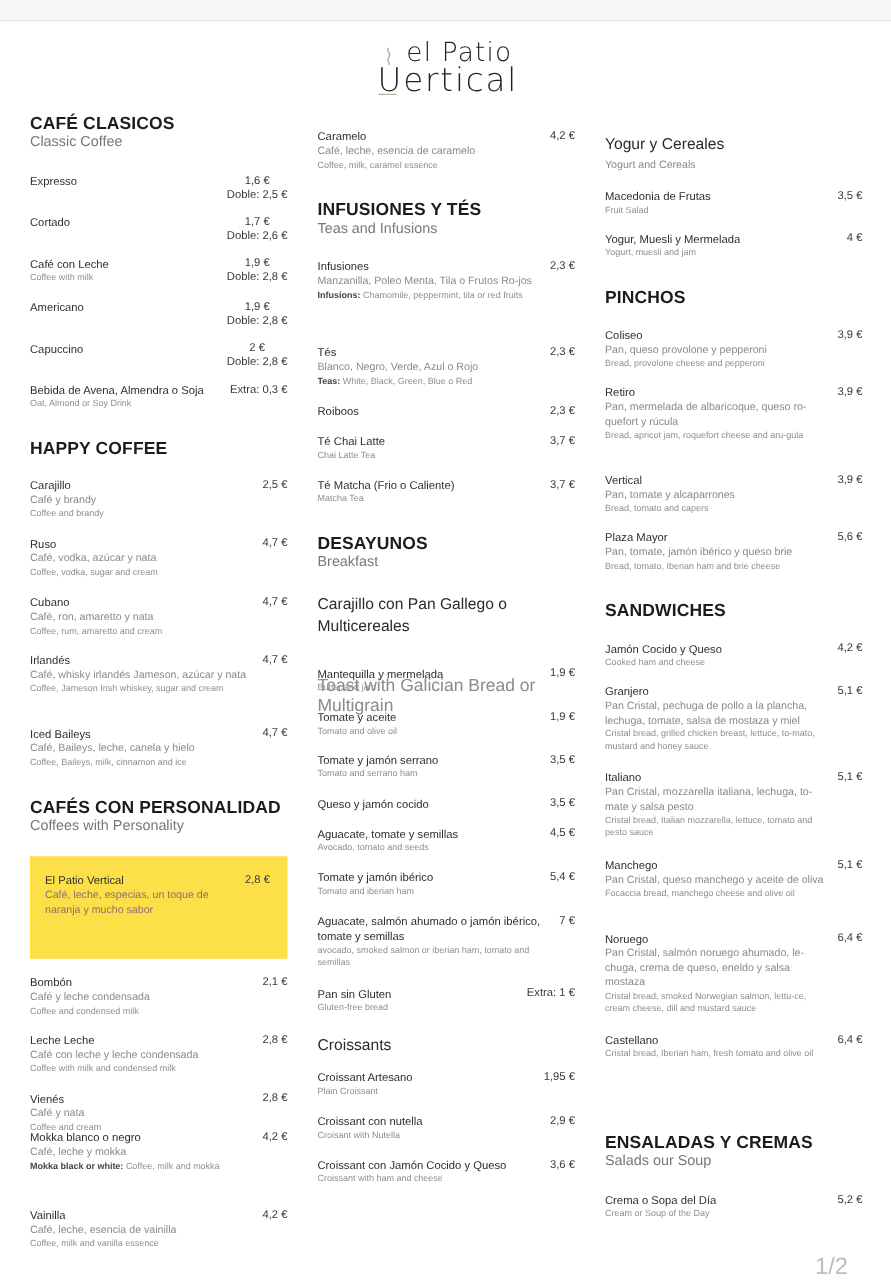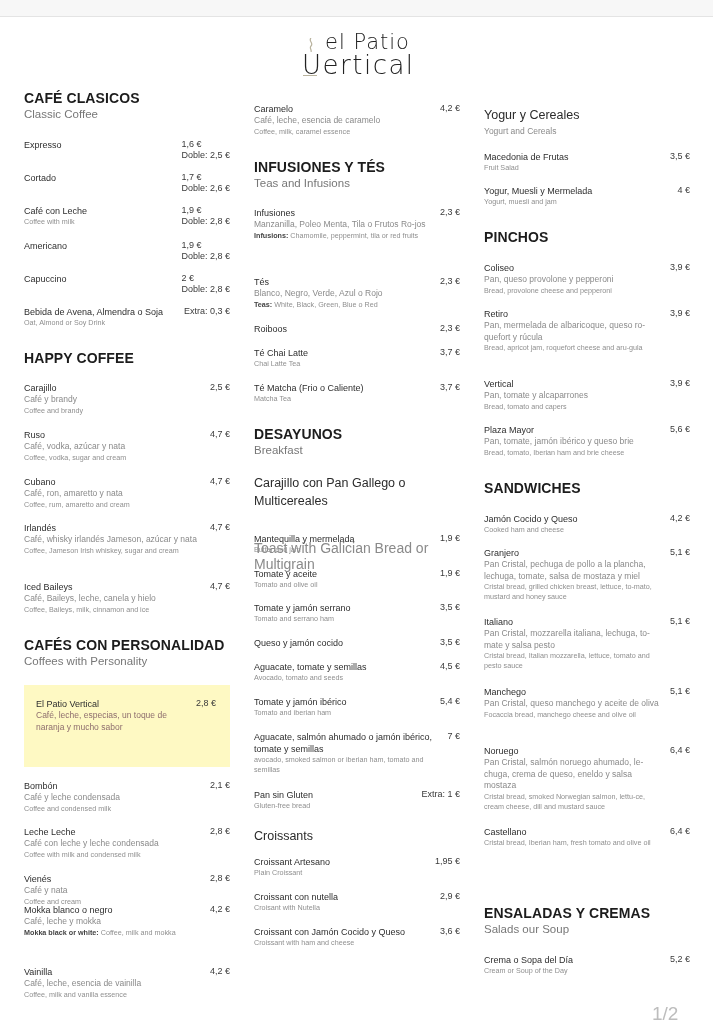--- a/index.html
+++ b/index.html
@@ -16,22 +16,22 @@
   .c2 { left: 254px; width: 206px; }
   .c3 { left: 484px; width: 206px; }
   .sec-title { position: absolute; font-size: 14px; font-weight: bold; color: #1c1c1c; letter-spacing: 0.1px; white-space: nowrap; }
   .sec-sub { position: absolute; font-size: 11.5px; color: #777; white-space: nowrap; }
   .sub-title { position: absolute; font-size: 12.5px; color: #2b2b2b; line-height: 18px; }
   .item { position: absolute; left: 0; width: 206px; }
   .item .name { font-size: 9px; color: #2e2e2e; line-height: 12px; padding-right: 40px; }
   .item .es { font-size: 8.5px; color: #8a8a8a; line-height: 11.5px; padding-right: 30px; }
   .item .en { font-size: 7.2px; color: #8f8f8f; line-height: 10px; padding-right: 30px; }
   .item .en b { color: #444; font-weight: bold; }
-  .item .price { position: absolute; right: 0; top: 0; font-size: 9px; color: #3a3a3a; text-align: left; line-height: 10.5px; white-space: nowrap; }
-  .highlight { position: absolute; left: 24px; top: 685px; width: 206px; height: 82px; background: #fef9c3; }
+  .item .price { position: absolute; right: 0; top: 0; font-size: 9px; color: #3a3a3a; text-align: center; line-height: 10.5px; white-space: nowrap; }
+  .highlight { position: absolute; left: 24px; top: 685px; width: 206px; height: 82px; background: #fde047; }
   .highlight .item { left: 12px; top: 13px; width: 180px; }
   .highlight .es, .highlight .en { color: #8e6e6e; }
   .page-num { position: absolute; left: 652px; top: 1003px; font-size: 19px; color: #bdbdbd; font-weight: 300; }
 </style>
 </head>
 <body>
 
 <div class="topbar"></div>
 
 <div class="logo">

